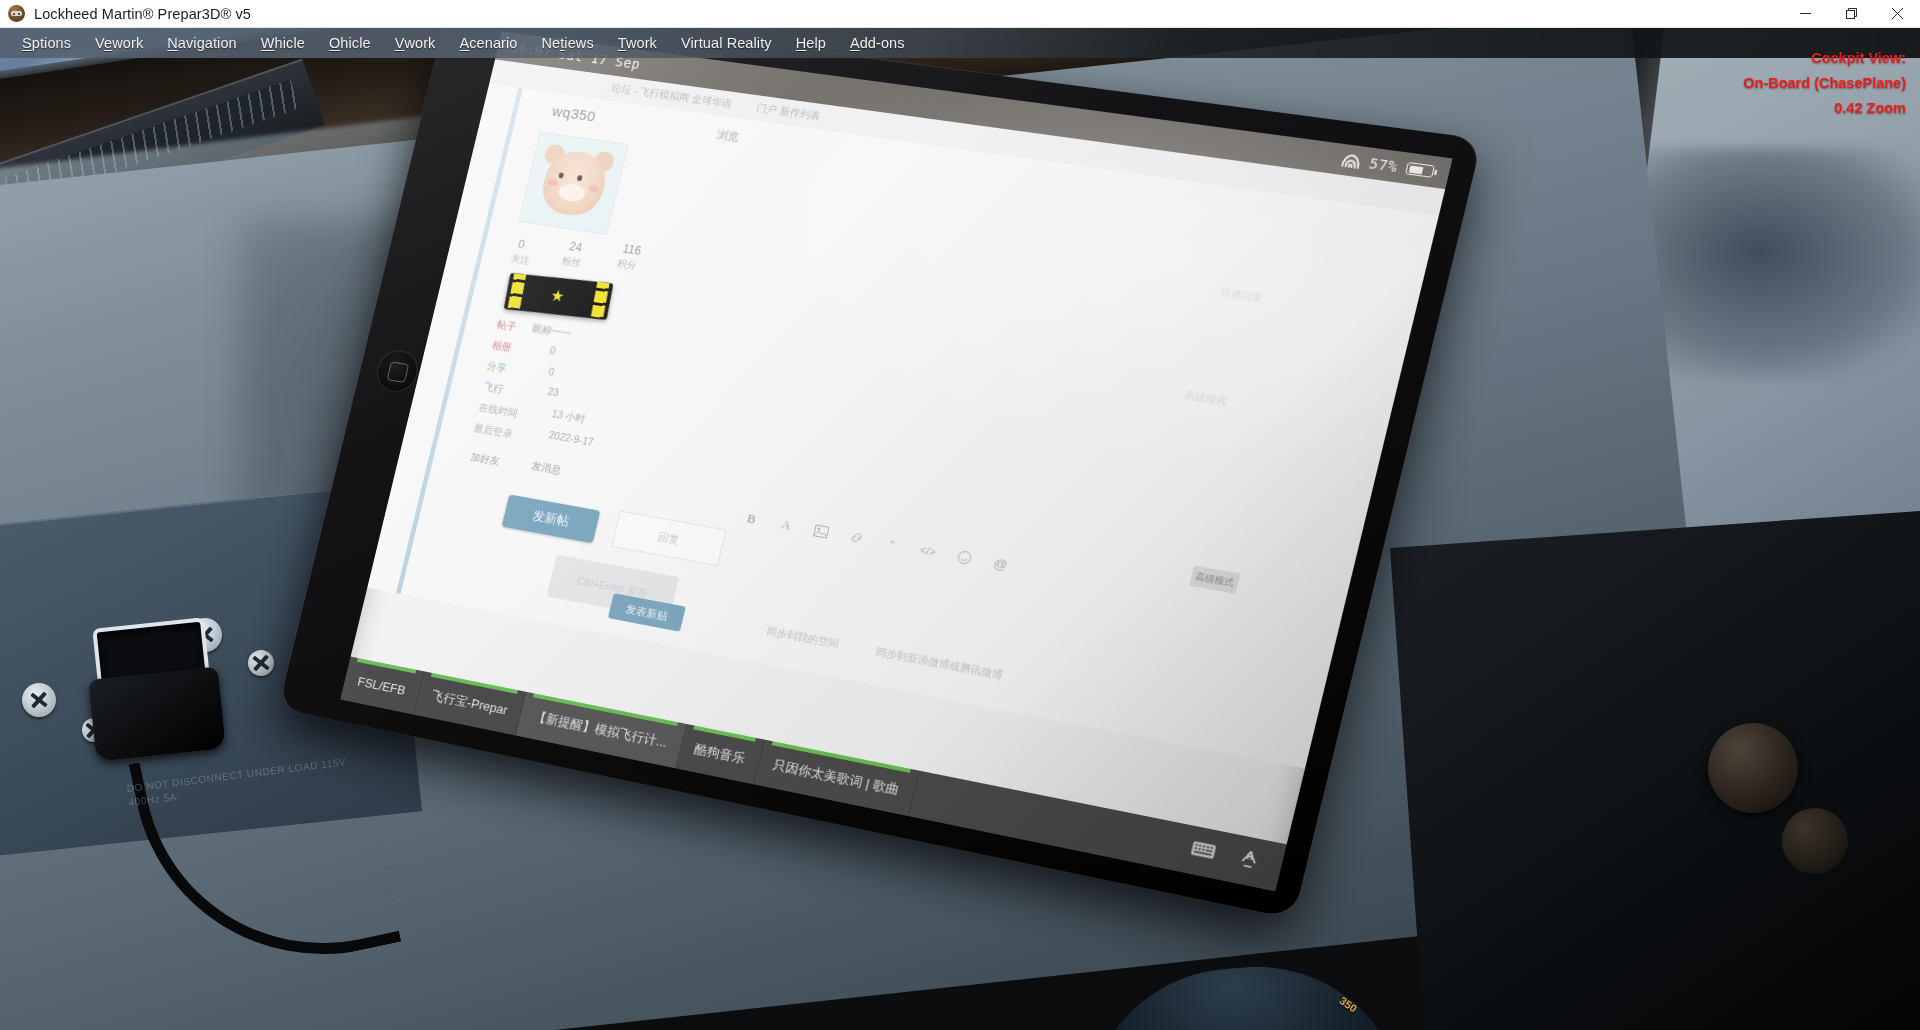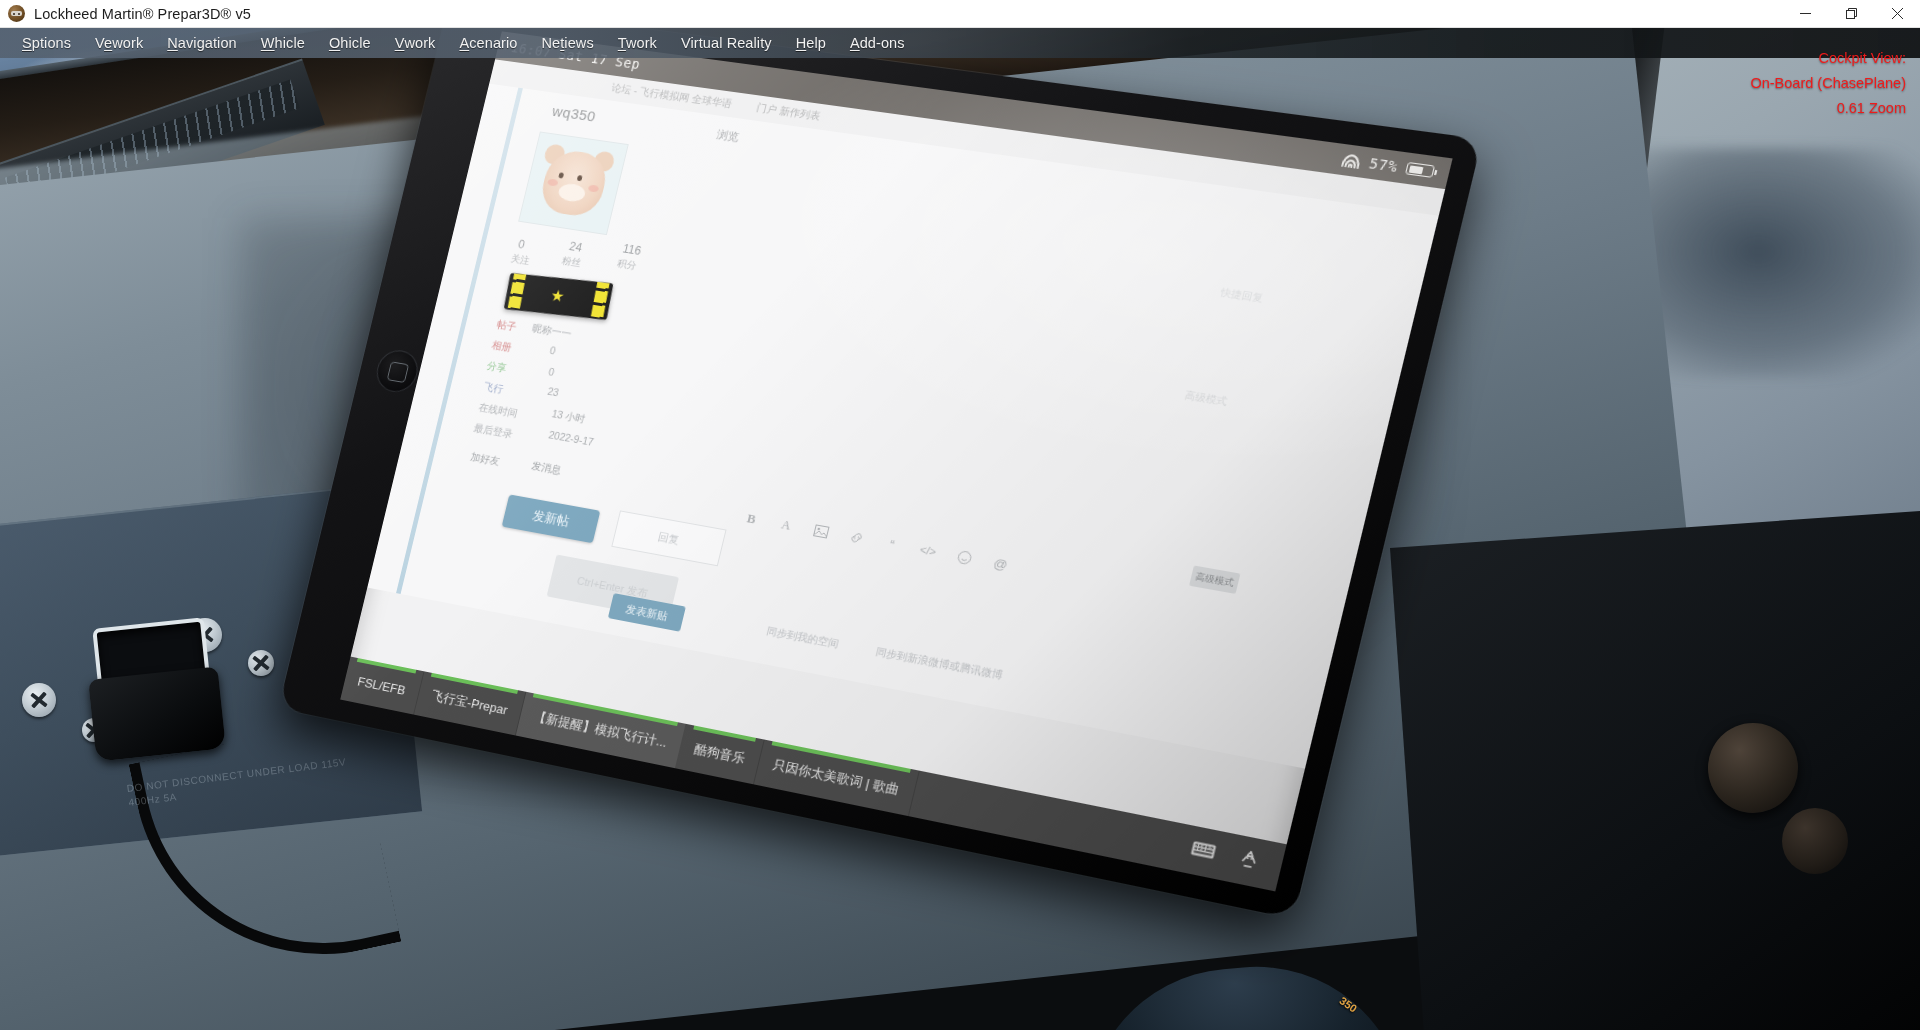--- a/index.html
+++ b/index.html
@@ -439,21 +439,21 @@
   #ipad-glare{
     position:absolute; left:64px; top:22px; right:22px; bottom:22px;
     pointer-events:none;
     background:radial-gradient(ellipse 600px 300px at 72% 18%, rgba(255,255,255,.30) 0%, rgba(255,255,255,0) 70%);
   }
 
   
   #hud{
     position:absolute; right:14px; top:46px; z-index:58;
     text-align:right; line-height:25px;
-    font-size:14.5px; font-weight:normal; color:#ee1b1b;
+    font-size:14.5px; font-weight:bold; color:#ee1b1b;
     text-shadow:0 1px 2px rgba(0,0,0,.45);
   }
 </style>
 </head>
 <body>
 
 <div id="scene">
   <div id="sky"></div>
   <div id="outside-right"></div>
   <div id="outside-right-panel"></div>
@@ -654,21 +654,21 @@
 
     </div>
     <div id="ipad-gloss"></div>
     <div id="ipad-glare"></div>
   </div>
 </div>
 
 <div id="hud">
   <div>Cockpit View:</div>
   <div>On-Board (ChasePlane)</div>
-  <div>0.61 Zoom</div>
+  <div>0.42 Zoom</div>
 </div>
 
 <div id="menubar">
   <div class="menu-item"><u>S</u><span>ptions</span></div>
   <div class="menu-item">V<u>e</u><span>work</span></div>
   <div class="menu-item"><u>N</u><span>avigation</span></div>
   <div class="menu-item"><u>W</u><span>hicle</span></div>
   <div class="menu-item"><u>O</u><span>hicle</span></div>
   <div class="menu-item"><u>V</u><span>work</span></div>
   <div class="menu-item"><u>A</u><span>cenario</span></div>

